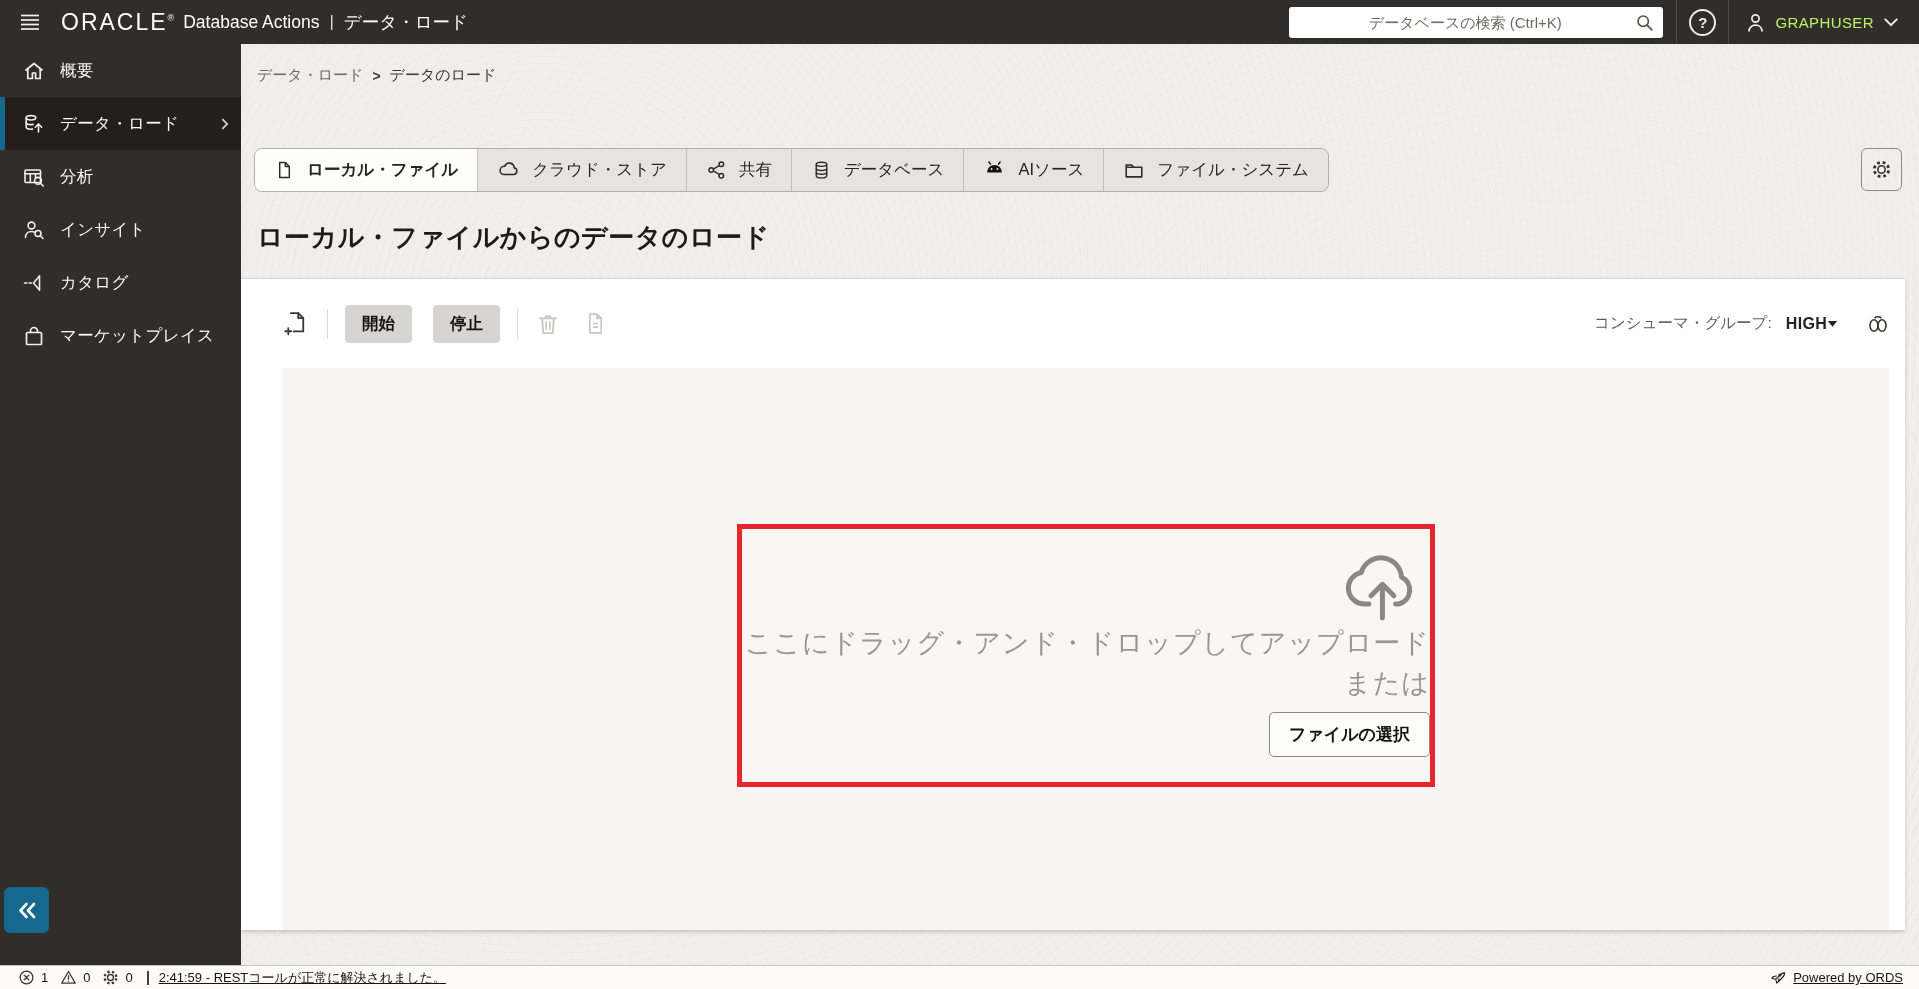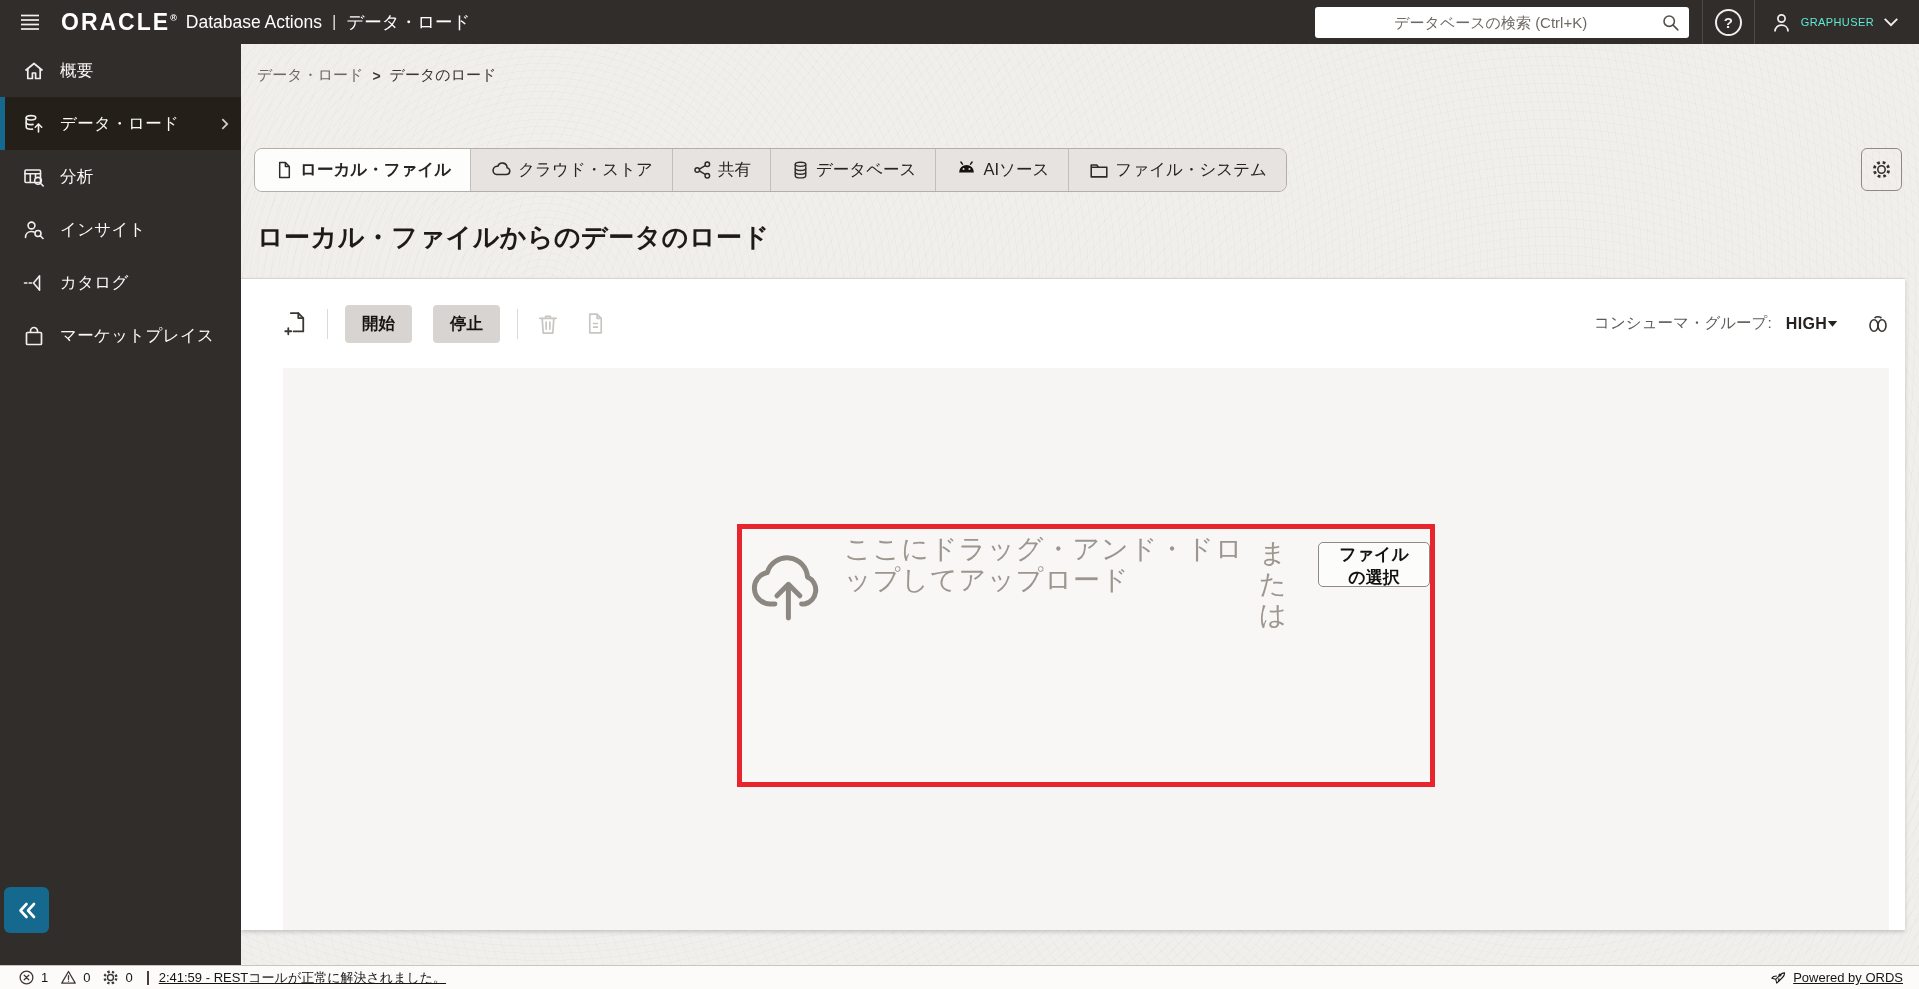--- a/index.html
+++ b/index.html
@@ -10,39 +10,39 @@
     background:#ffffff; color:#161513;
   }
   svg { display:block; }
 
   
   .header {
     position:absolute; top:0; left:0; right:0; height:44px;
     background:#312d2a; display:flex; align-items:center; color:#fcfbfa;
   }
   .hamburger { margin-left:13px; width:34px; height:34px; display:flex; align-items:center; justify-content:center; cursor:pointer; }
-  .brand { margin-left:14px; font-size:23px; font-weight:700; letter-spacing:2px; color:#fff; }
+  .brand { margin-left:14px; font-size:23px; font-weight:400; letter-spacing:2px; color:#fff; }
   .brand sup { font-size:9px; letter-spacing:0; }
   .product { margin-left:9px; font-size:17.5px; font-weight:500; color:#fdfdfc; }
   .hpipe { margin:0 10px; font-size:17px; color:#dedad6; font-weight:300; }
   .context { font-size:17.5px; color:#fdfdfc; }
   .search-wrap { margin-left:auto; position:relative; width:374px; height:31px; }
   .search-wrap input {
     width:100%; height:100%; border:none; border-radius:3px; background:#fff;
     font-family:inherit; font-size:15px; color:#14532d; text-align:center; padding:0 34px 0 12px; outline:none;
   }
   .search-wrap input::placeholder { color:#6f6963; opacity:1; }
   .search-icon { position:absolute; right:9px; top:6px; color:#544e48; }
   .hsep { width:1px; height:44px; background:#4e4944; margin-left:13px; }
   .help-btn {
     margin:0 12px; width:27px; height:27px; border:2px solid #f1efee; border-radius:50%;
     display:flex; align-items:center; justify-content:center; font-size:15px; font-weight:700; color:#f1efee; cursor:pointer;
   }
   .user { display:flex; align-items:center; gap:9px; margin:0 20px 0 16px; cursor:pointer; }
-  .user-name { font-size:11px; letter-spacing:0.4px; color:#5eead4; }
+  .user-name { font-size:15px; letter-spacing:0.4px; color:#bef264; }
 
   
   .sidebar { position:absolute; top:44px; left:0; width:241px; bottom:24px; background:#312d2a; }
   .nav-item {
     height:53px; display:flex; align-items:center; padding-left:21px; position:relative;
     color:#fbfaf9; cursor:pointer;
   }
   .nav-item .nav-ic { width:26px; display:flex; justify-content:center; color:#f1efee; }
   .nav-item .nav-label { margin-left:13px; font-size:16.5px; letter-spacing:0.3px; white-space:nowrap; }
   .nav-item.active { background:#242019; border-left:5px solid #15698e; padding-left:16px; }
@@ -63,21 +63,21 @@
   .breadcrumb { position:absolute; top:22px; left:16px; display:flex; align-items:center; gap:9px; font-size:15px; }
   .crumb-parent { color:#6e6862; cursor:pointer; }
   .crumb-sep { color:#3b3632; font-weight:700; font-size:14px; }
   .crumb-current { color:#3b3632; }
 
   .tabs {
     position:absolute; top:104px; left:13px; height:44px; display:flex;
     border:1px solid #b2aea8; border-radius:8px; overflow:hidden; background:#e6e3e0;
   }
   .tab {
-    display:flex; align-items:center; gap:5px; padding:0 19px; background:#e6e3e0;
+    display:flex; align-items:center; gap:12px; padding:0 19px; background:#e6e3e0;
     border-right:1px solid #c2beb9; font-size:16.5px; color:#28241f; cursor:pointer; white-space:nowrap;
   }
   .tab:last-child { border-right:none; }
   .tab.active { background:#fdfdfc; font-weight:700; }
   .tab .tab-ic { color:#2f2b27; }
 
   .settings-btn {
     position:absolute; top:104px; right:17px; width:41px; height:43px;
     border:1px solid #8f8a84; border-radius:6px; display:flex; align-items:center; justify-content:center;
     color:#33302c; cursor:pointer; background:transparent;
@@ -105,21 +105,21 @@
   .toolbar-spacer { flex:1; }
   .cg-label { font-size:15.5px; color:#5f5a55; margin-right:14px; white-space:nowrap; }
   .cg-value { display:flex; align-items:center; gap:0; cursor:pointer; }
   .cg-value span { font-size:16px; font-weight:700; color:#26221e; letter-spacing:0.3px; }
   .cg-caret { color:#26221e; }
   .binoculars { margin-left:27px; color:#37332f; cursor:pointer; }
 
   .panel { position:absolute; top:89px; left:42px; right:16px; bottom:0; background:#f6f5f4; }
   .dropzone {
     width:698px; height:263px; margin:156px auto 0; border:5px solid #e8242c; background:#f8f7f6;
-    display:flex; flex-direction:row; align-items:flex-start;gap:8px;
+    display:flex; flex-direction:column; align-items:flex-end;
   }
   .cloud-upload { margin-top:16px; color:#8c8781; }
   .dz-line { font-size:27px; color:#9c968f; letter-spacing:1px; line-height:1.15; }
   .dz-line1 { margin-top:5px; }
   .dz-line2 { margin-top:9px; }
   .dz-btn {
     margin-top:13px; height:45px; padding:0 19px; background:#fcfcfb; border:1px solid #8e8983;
     border-radius:5px; font-family:inherit; font-size:17px; font-weight:700; color:#141210; cursor:pointer;
   }
 

